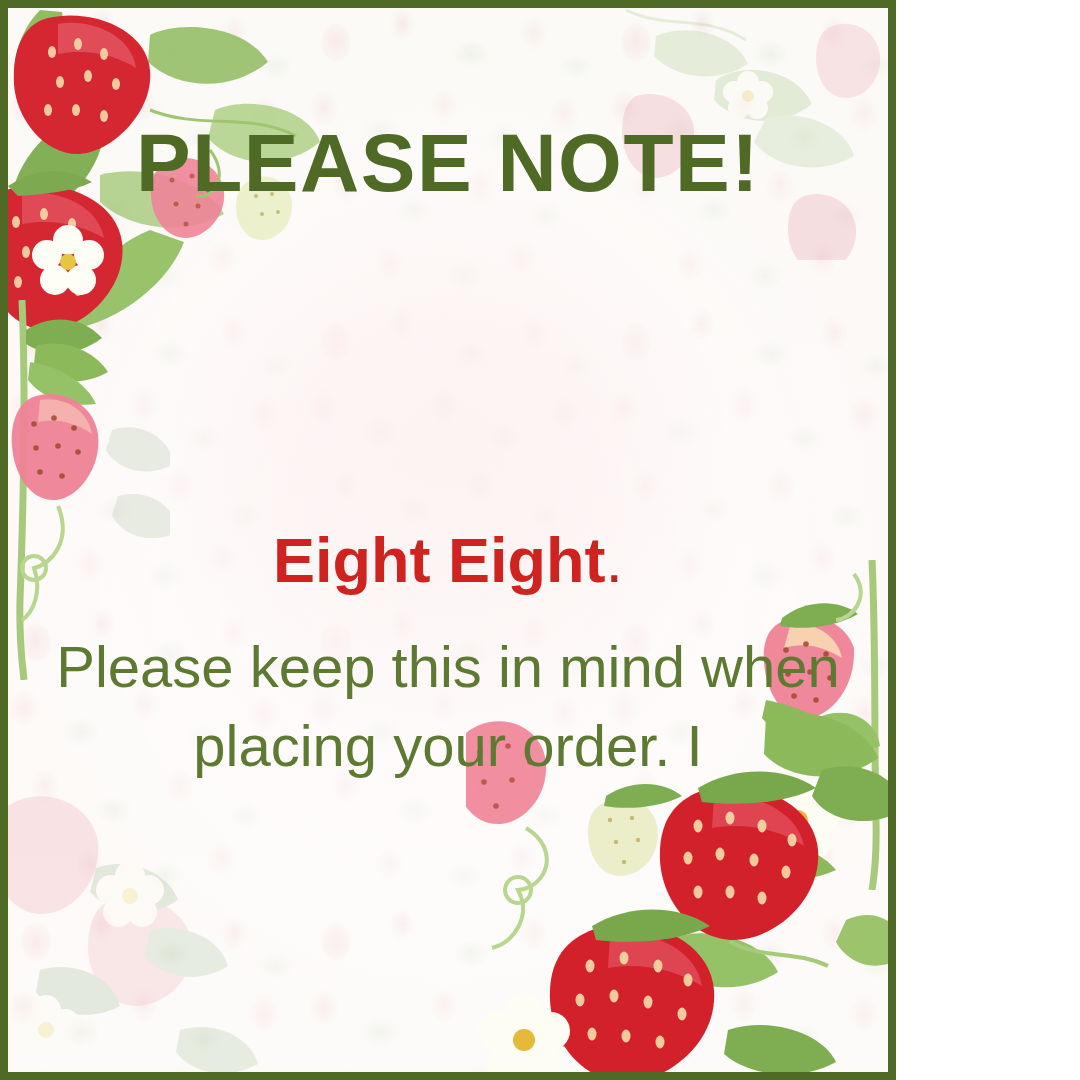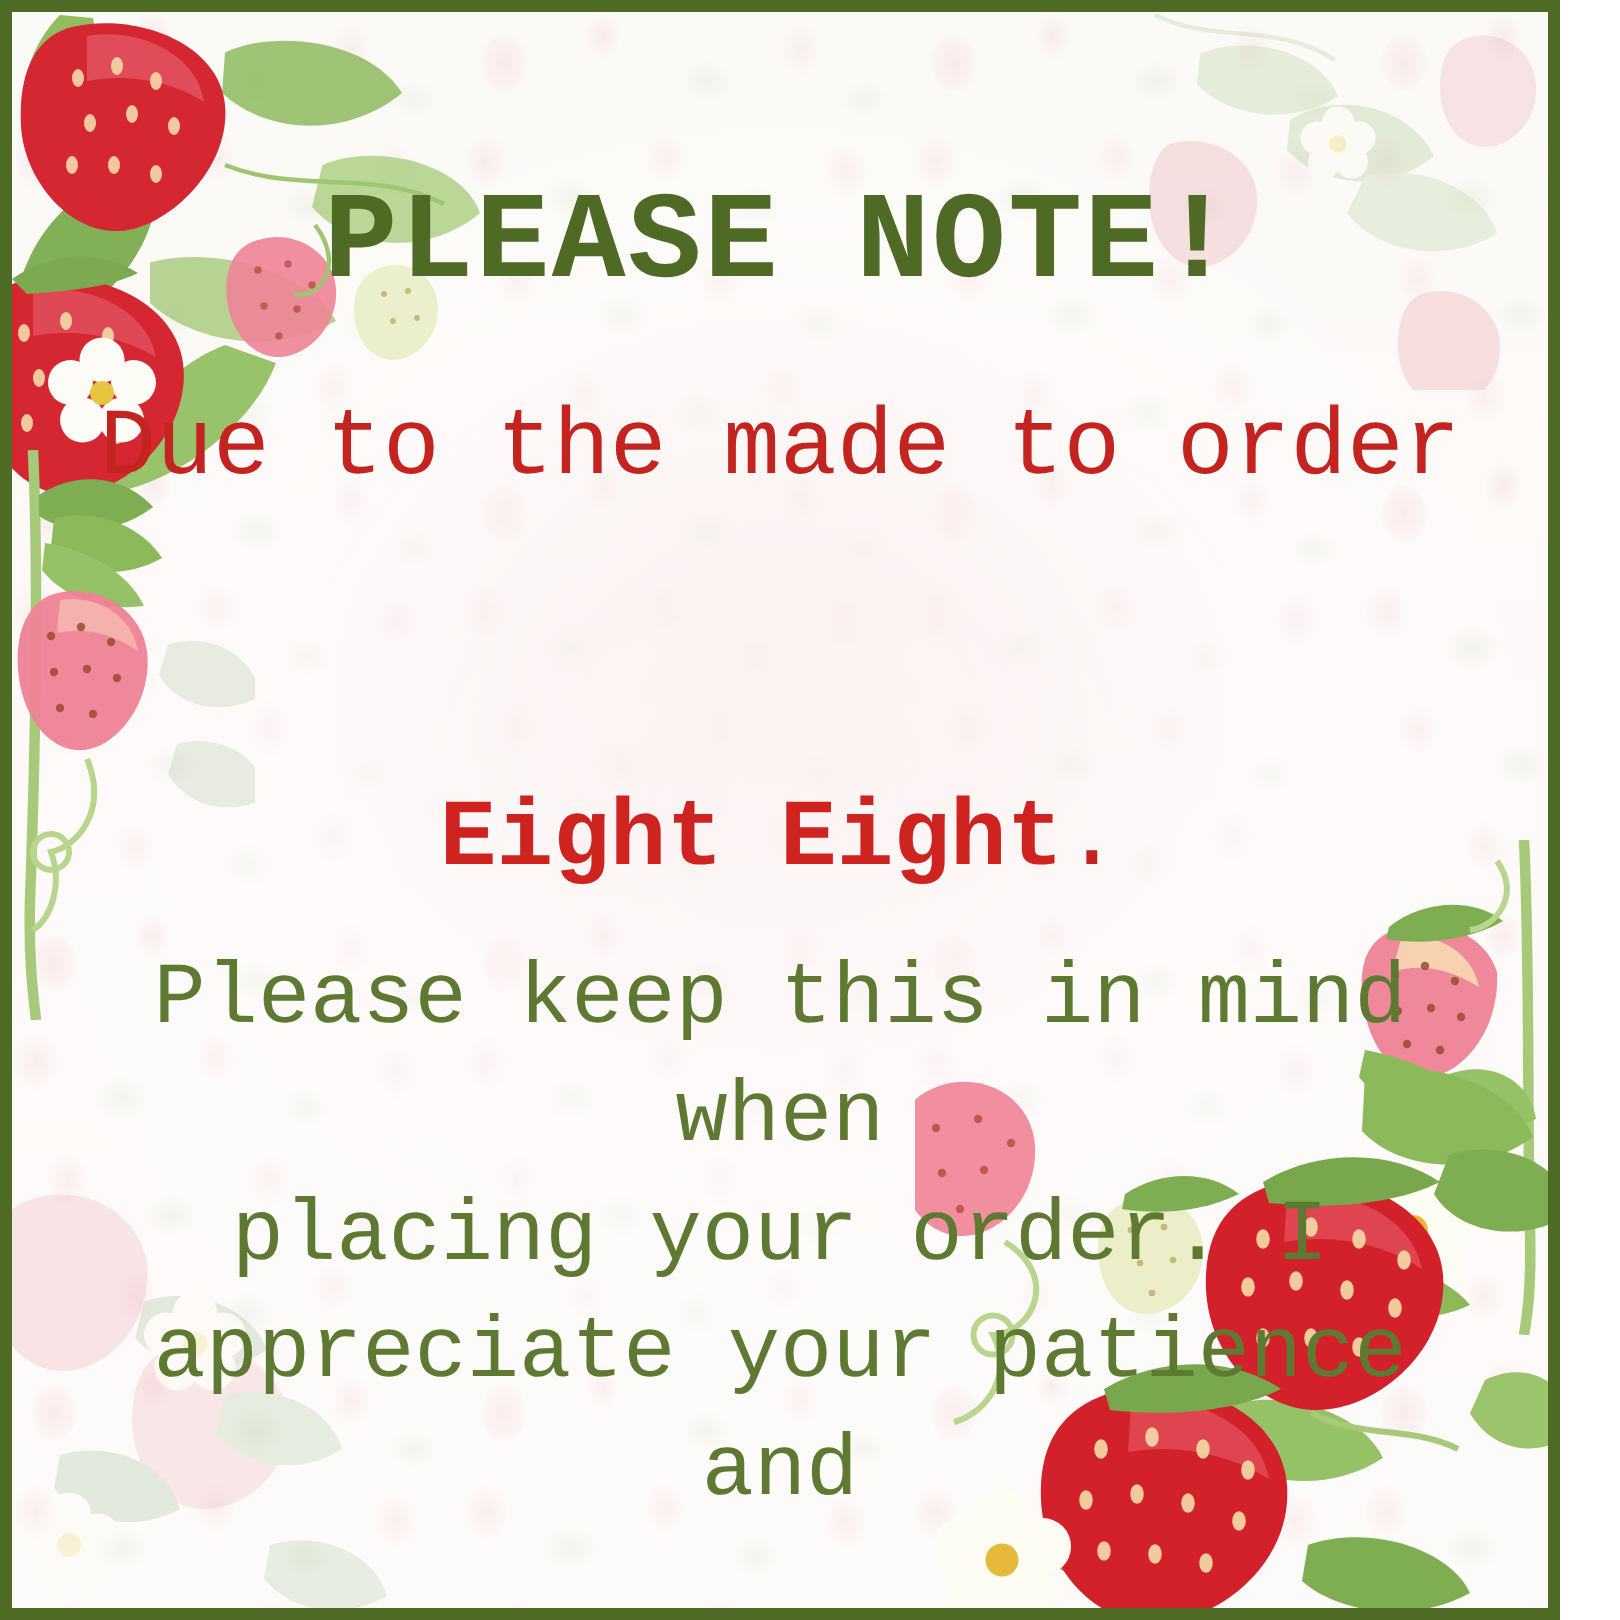--- a/index.html
+++ b/index.html
@@ -4,25 +4,25 @@
 <title>Please Note — Processing Time Notice</title>
 <style>
   html, body {
     margin: 0;
     padding: 0;
     background: #ffffff;
   }
 
   #canvas {
     position: relative;
-    width: 1040px;
+    width: 896px;
     height: 1080px;
     overflow: hidden;
     background: #bef264;
-    font-family: Liberation Mono, monospace;
+    font-family: Liberation Sans, sans-serif;
     box-sizing: border-box;
   }
 
   
 
   .art-layer {
     position: absolute;
     inset: 0;
     pointer-events: none;
   }
@@ -398,27 +398,27 @@
     </g>
   </svg>
 
   <div class="frame"></div>
 
   <div class="content">
 
     <div class="heading">PLEASE NOTE!</div>
 
     <div class="para-red">
-      <span>Due to the made to order</span><br>
+      <br>
       <br>
       <br>
       <span class="strong">Eight Eight</span><span class="strong-dot">.</span>
     </div>
 
     <div class="para-green">
       <span>Please keep this in mind when</span><br>
       <span>placing your order. I</span><br>
-      <span>appreciate your patience and</span><br>
+      <br>
     </div>
 
   </div>
 
 </div>
 
 </body></html>

